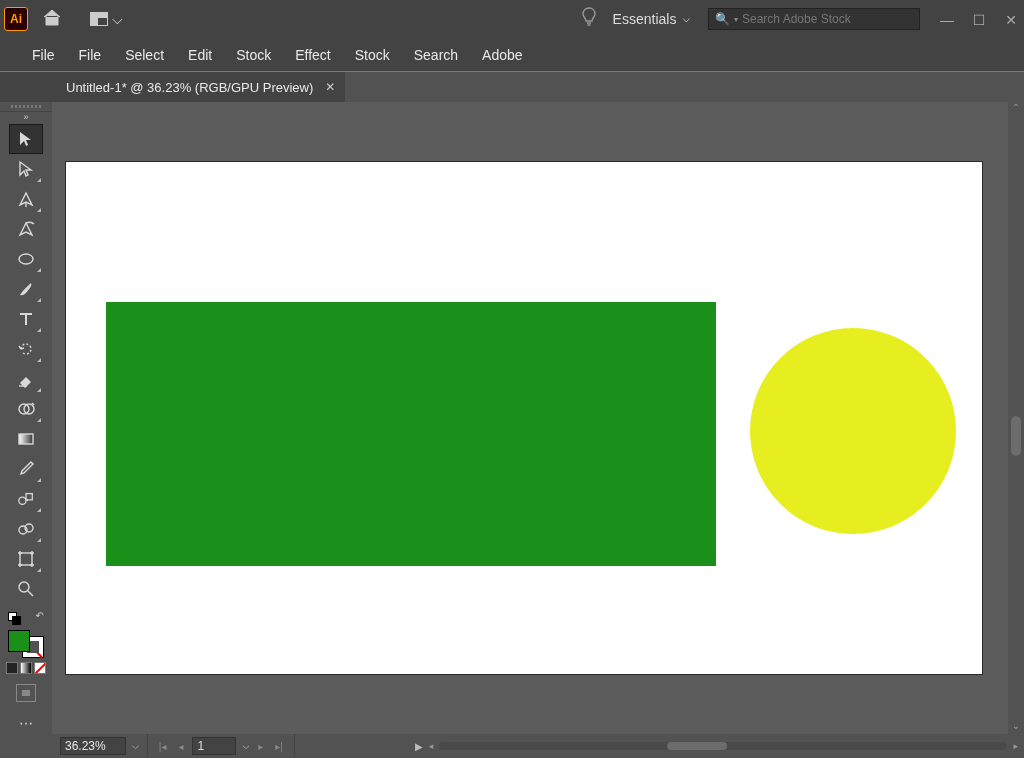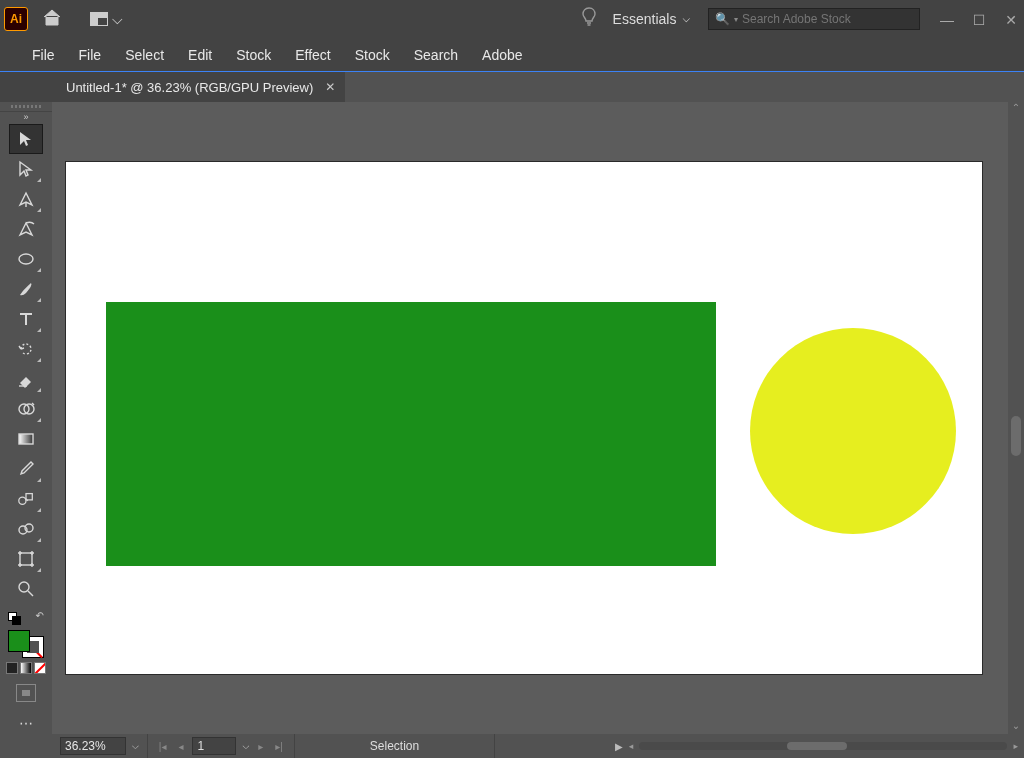--- a/index.html
+++ b/index.html
@@ -310,23 +310,20 @@
   <div class="seg">
     <span class="nav-btn">|◂</span>
     <span class="nav-btn">◂</span>
     <div class="artboard-field">
         <span>1</span>
       </div>
     <span class="chev">⌵</span>
     <span class="nav-btn">▸</span>
     <span class="nav-btn">▸|</span>
   </div>
-  <div class="seg label" style="width:200px;justify-content:center;">
-      <span>Selection</span>
-    </div>
   <span class="play">▶</span>
   <div class="h-scroll">
     <span class="arrow">◂</span>
     <div class="track">
         <div class="thumb"></div>
       </div>
     <span class="arrow">▸</span>
   </div>
 </div>
 

